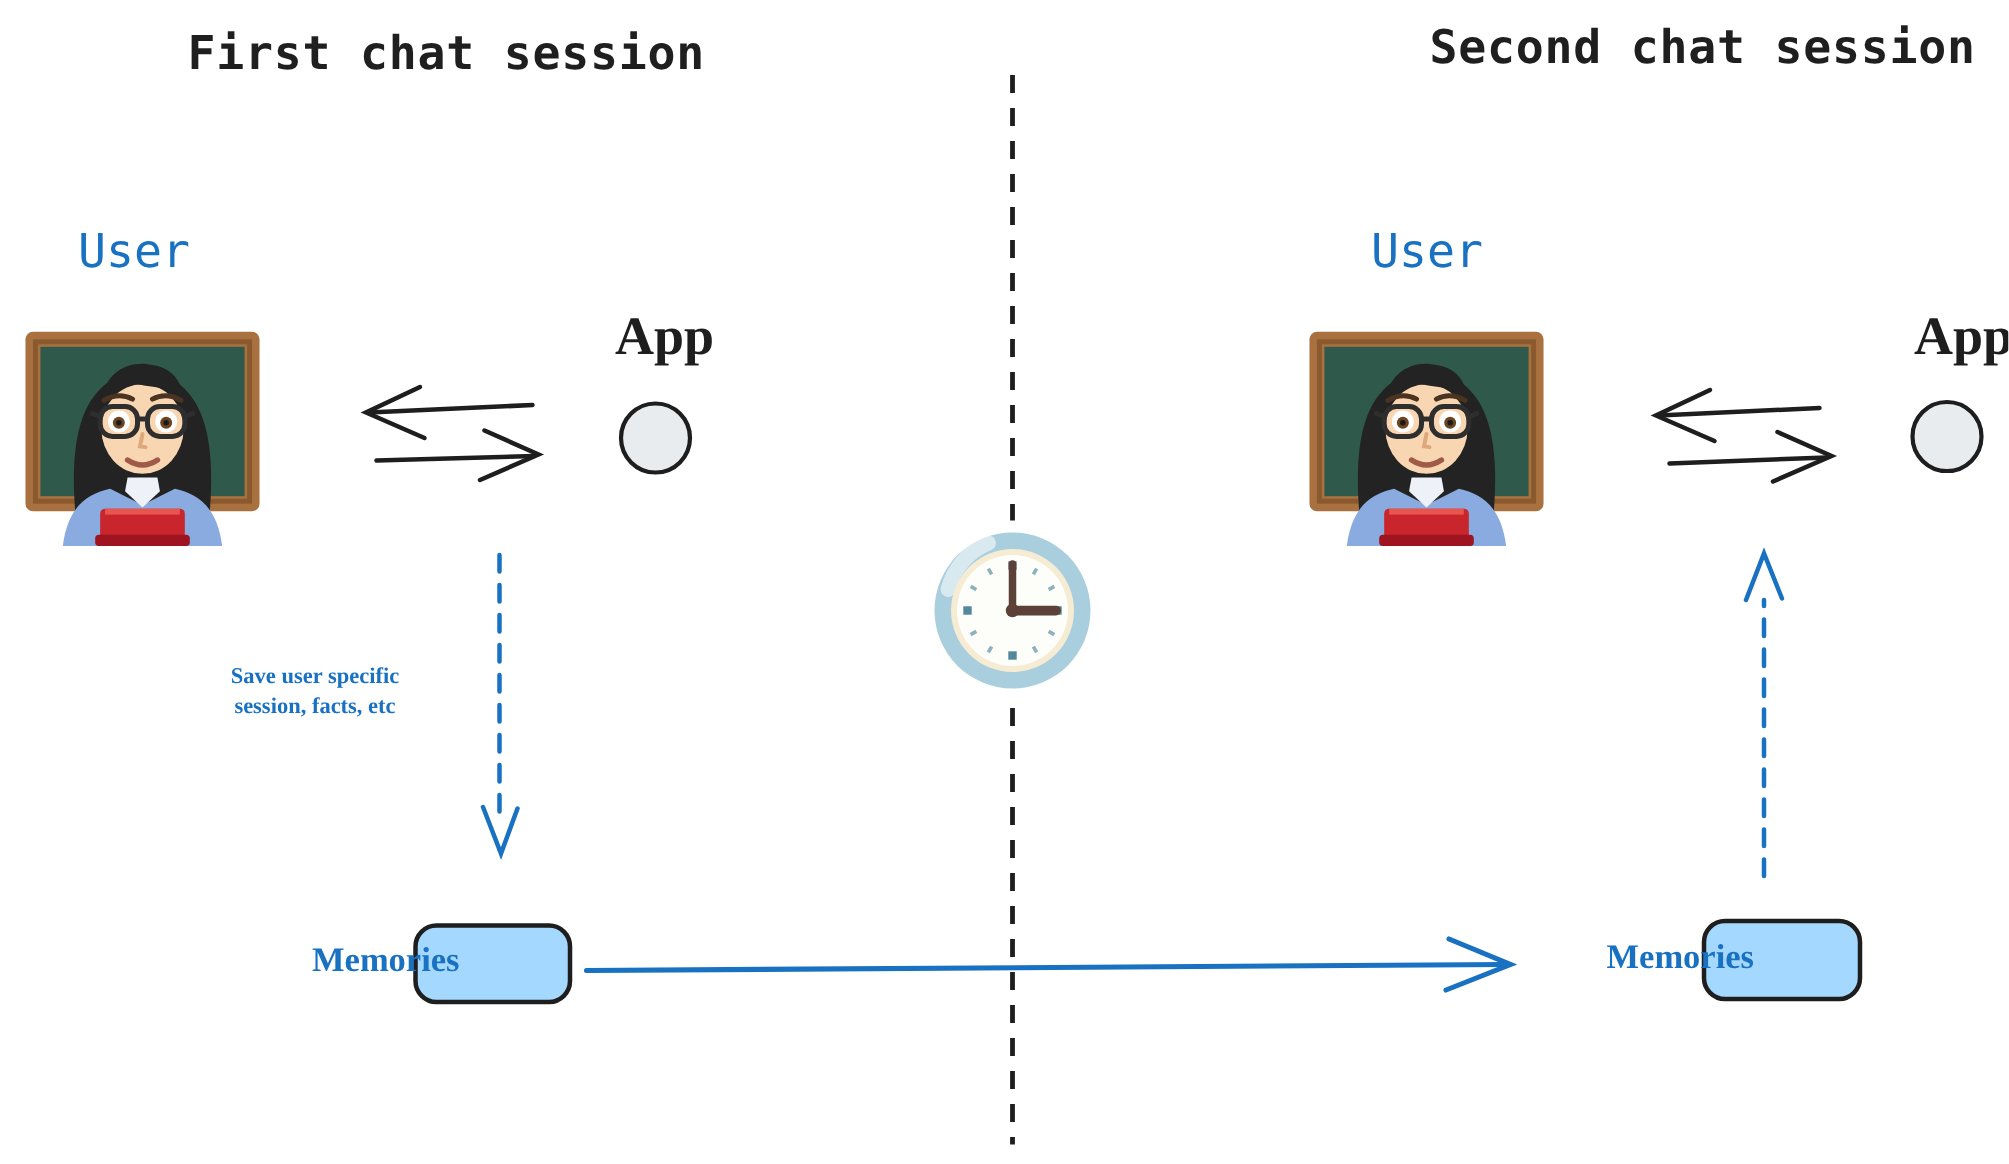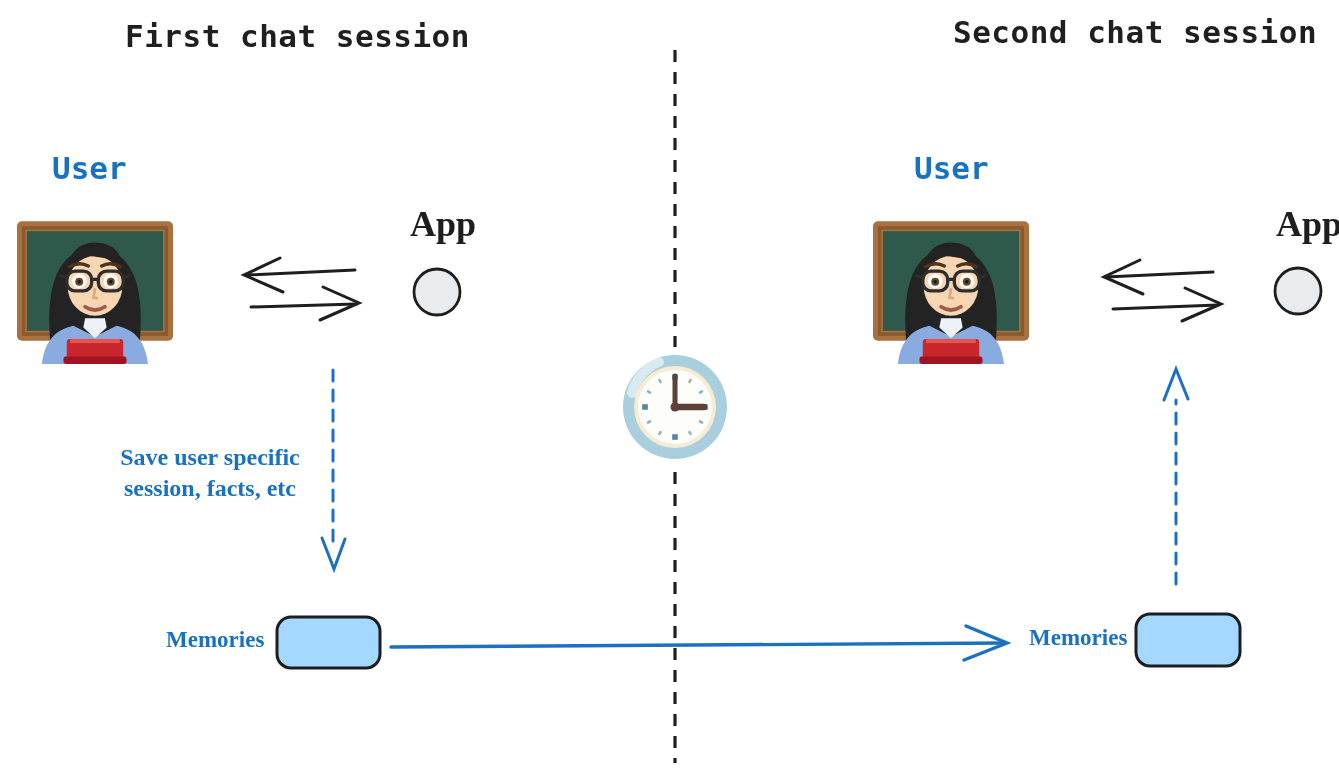--- a/index.html
+++ b/index.html
@@ -15,48 +15,49 @@
   .title{
     font-family:"DejaVu Sans Mono", monospace;
     font-weight:700;
     font-size:31px;
     color:#1f1f1f;
     white-space:nowrap;
     letter-spacing:0.5px;
   }
   .user-label{
     font-family:"DejaVu Sans Mono", monospace;
-    font-weight:700;
+    font-weight:400;
     font-size:31px;
     color:#1971c2;
     white-space:nowrap;
   }
   .hand{
     font-family:cursive;
     color:#1e1e1e;
     white-space:nowrap;
   }
   .app-label{
     font-size:36px;
     font-weight:700;
   }
   .note{
     font-family:cursive;
     color:#1971c2;
-    font-size:24px;
+    font-size:15px;
     font-weight:600;
     line-height:1.3;
     text-align:center;
   }
   .memories-label{
     font-family:cursive;
     color:#1971c2;
     font-size:23px;
     font-weight:600;
     white-space:nowrap;
+    margin-left:42px;
   }
   svg{display:block;}
 </style>
 </head>
 <body>
 
 <div id="canvas">
 
   <svg width="0" height="0" style="position:absolute">
     <defs>

